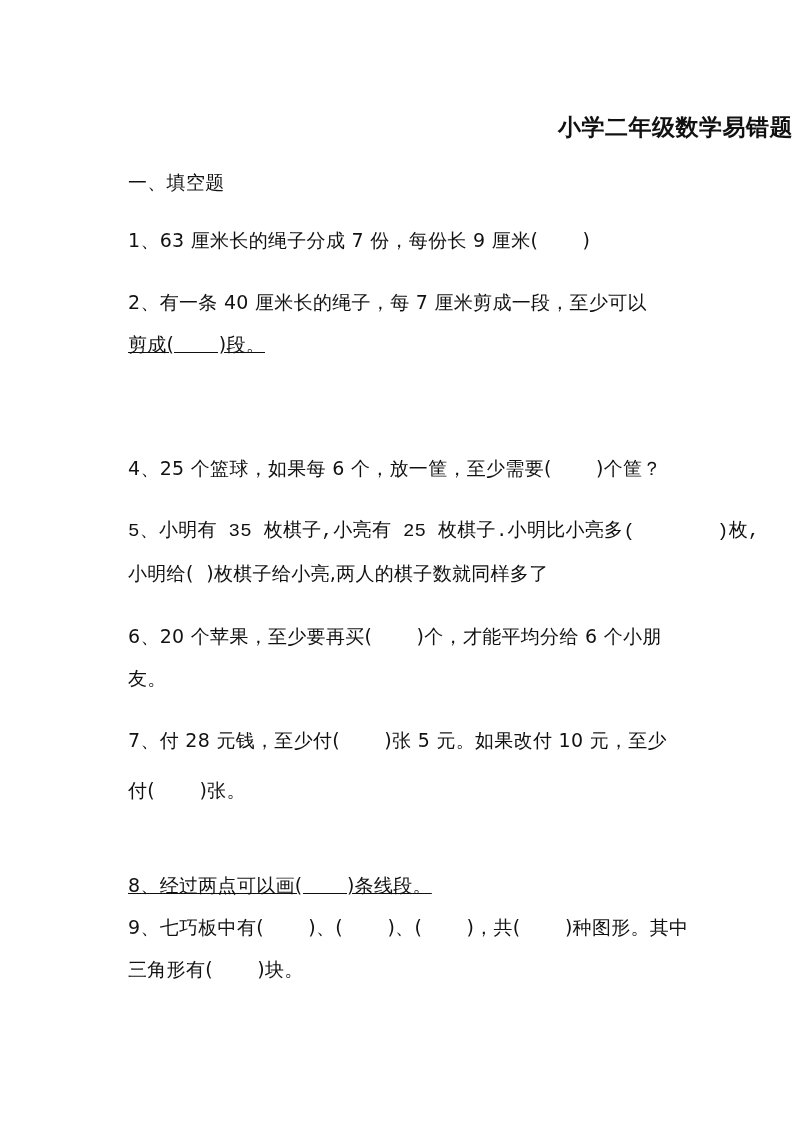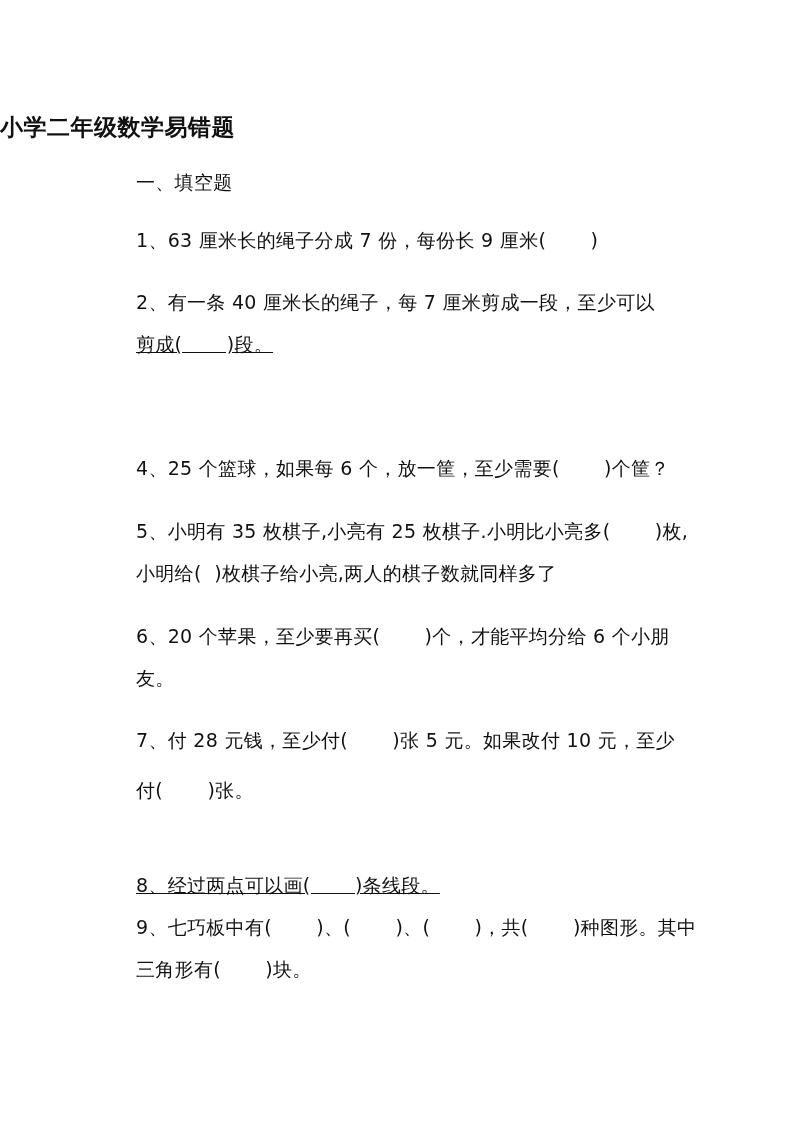--- a/index.html
+++ b/index.html
@@ -1,38 +1,38 @@
 <!DOCTYPE html>
 <html><head>
 <meta charset="utf-8">
 <style>
   html, body { margin: 0; padding: 0; background: #ffffff; }
   body { width: 793px; height: 1122px; position: relative; overflow: hidden;
          font-family: "DejaVu Sans", "Liberation Sans", sans-serif; color: #111; }
   .page { position: absolute; left: 0; top: 0; width: 793px; height: 1122px; background: #fff; }
-  .title { position: absolute; left: 0; width: 793px; top: 112px; text-align: left;
+  .title { position: absolute; left: 0; width: 793px; top: 112px; text-align: right;
            font-size: 23px; font-weight: bold; letter-spacing: 0.5px; line-height: 30px; }
-  .line { position: absolute; left: 136px; font-size: 19px; line-height: 26px; white-space: pre; letter-spacing: 0.3px; }
+  .line { position: absolute; left: 128px; font-size: 19px; line-height: 26px; white-space: pre; letter-spacing: 0.3px; }
 </style>
 </head>
 <body>
 
 <div class="page">
   <div class="title">小学二年级数学易错题</div>
   <div class="line" style="top:169px;">一、填空题</div>
 
   <div class="line" style="top:227px;">1、63 厘米长的绳子分成 7 份，每份长 9 厘米(       )</div>
 
   <div class="line" style="top:289px;">2、有一条 40 厘米长的绳子，每 7 厘米剪成一段，至少可以</div>
   <div class="line" style="top:331px;text-decoration:underline;">剪成(       )段。</div>
 
 
   <div class="line" style="top:455px;">4、25 个篮球，如果每 6 个，放一筐，至少需要(       )个筐？</div>
 
-  <div class="line" style="top:518px;">5、小明有 35 枚棋子,小亮有 25 枚棋子.小明比小亮多(       )枚,</div>
+  <div class="line" style="top:518px;font-family:Liberation Mono, monospace;">5、小明有 35 枚棋子,小亮有 25 枚棋子.小明比小亮多(       )枚,</div>
   <div class="line" style="top:560px;">小明给(  )枚棋子给小亮,两人的棋子数就同样多了</div>
 
   <div class="line" style="top:623px;">6、20 个苹果，至少要再买(       )个，才能平均分给 6 个小朋</div>
   <div class="line" style="top:665px;">友。</div>
 
   <div class="line" style="top:727px;">7、付 28 元钱，至少付(       )张 5 元。如果改付 10 元，至少</div>
   <div class="line" style="top:769px;margin-top:8px;">付(       )张。</div>
 
   <div class="line" style="top:872px;text-decoration:underline;">8、经过两点可以画(       )条线段。</div>
 

